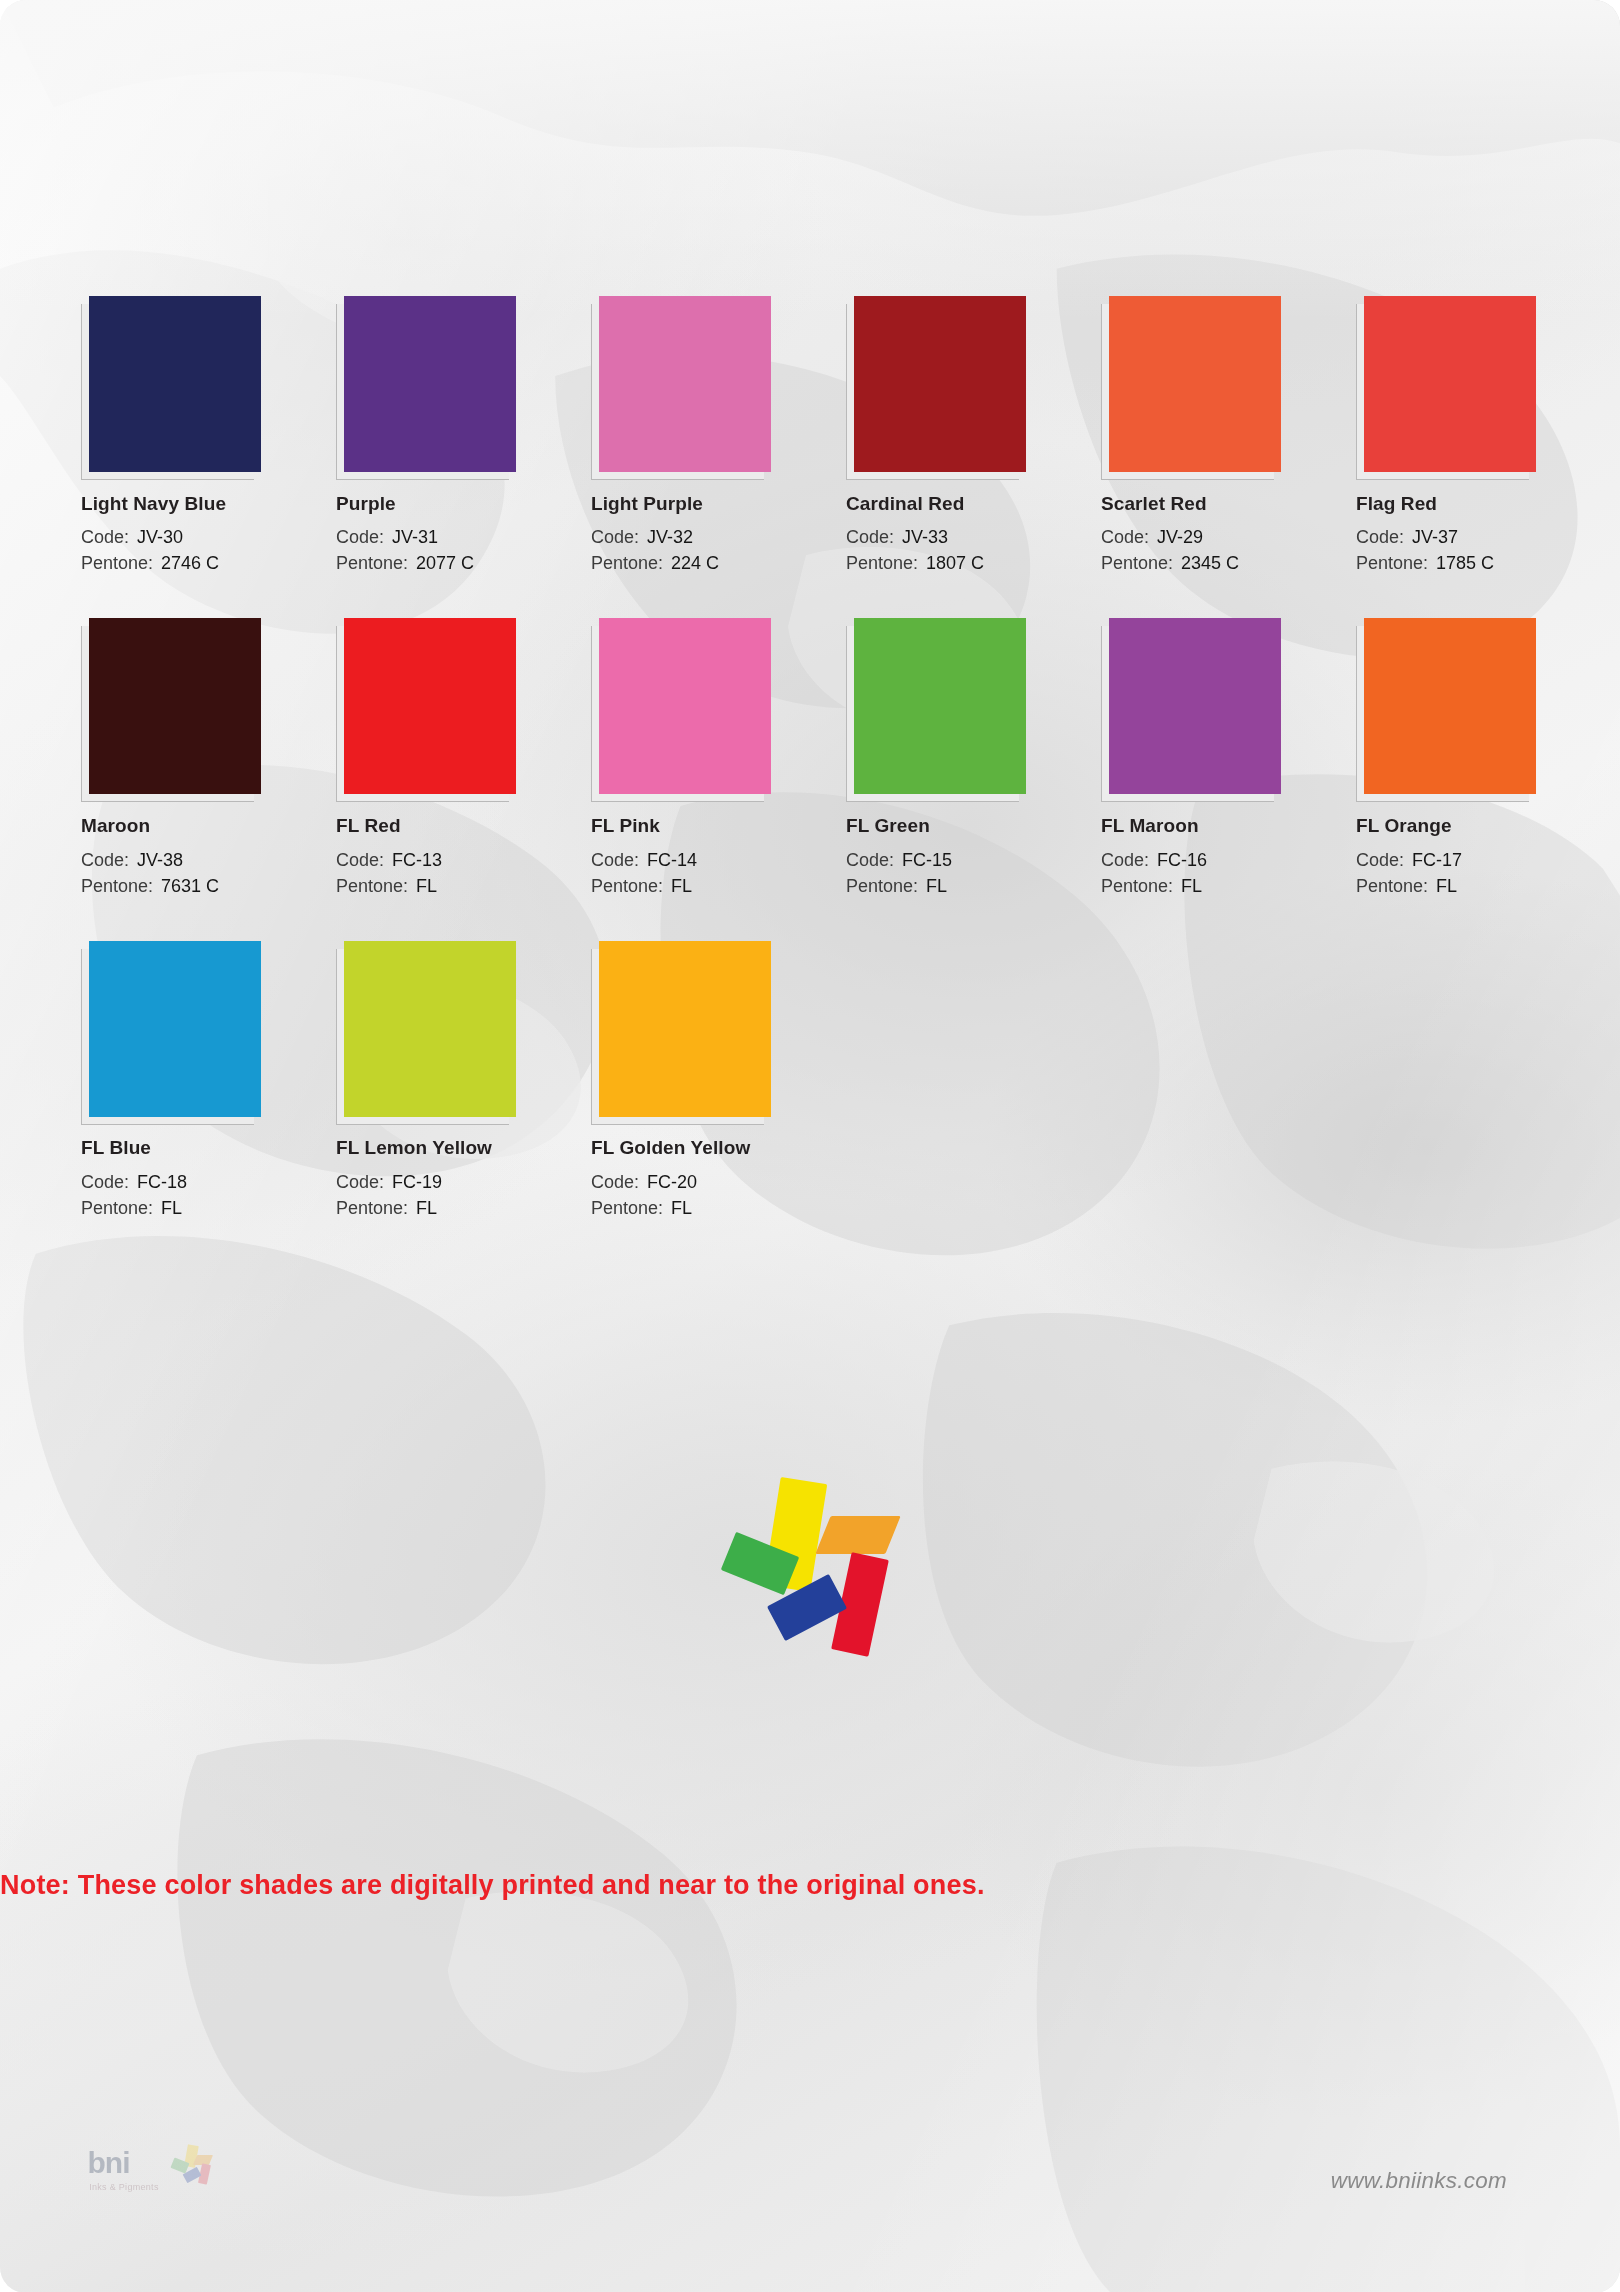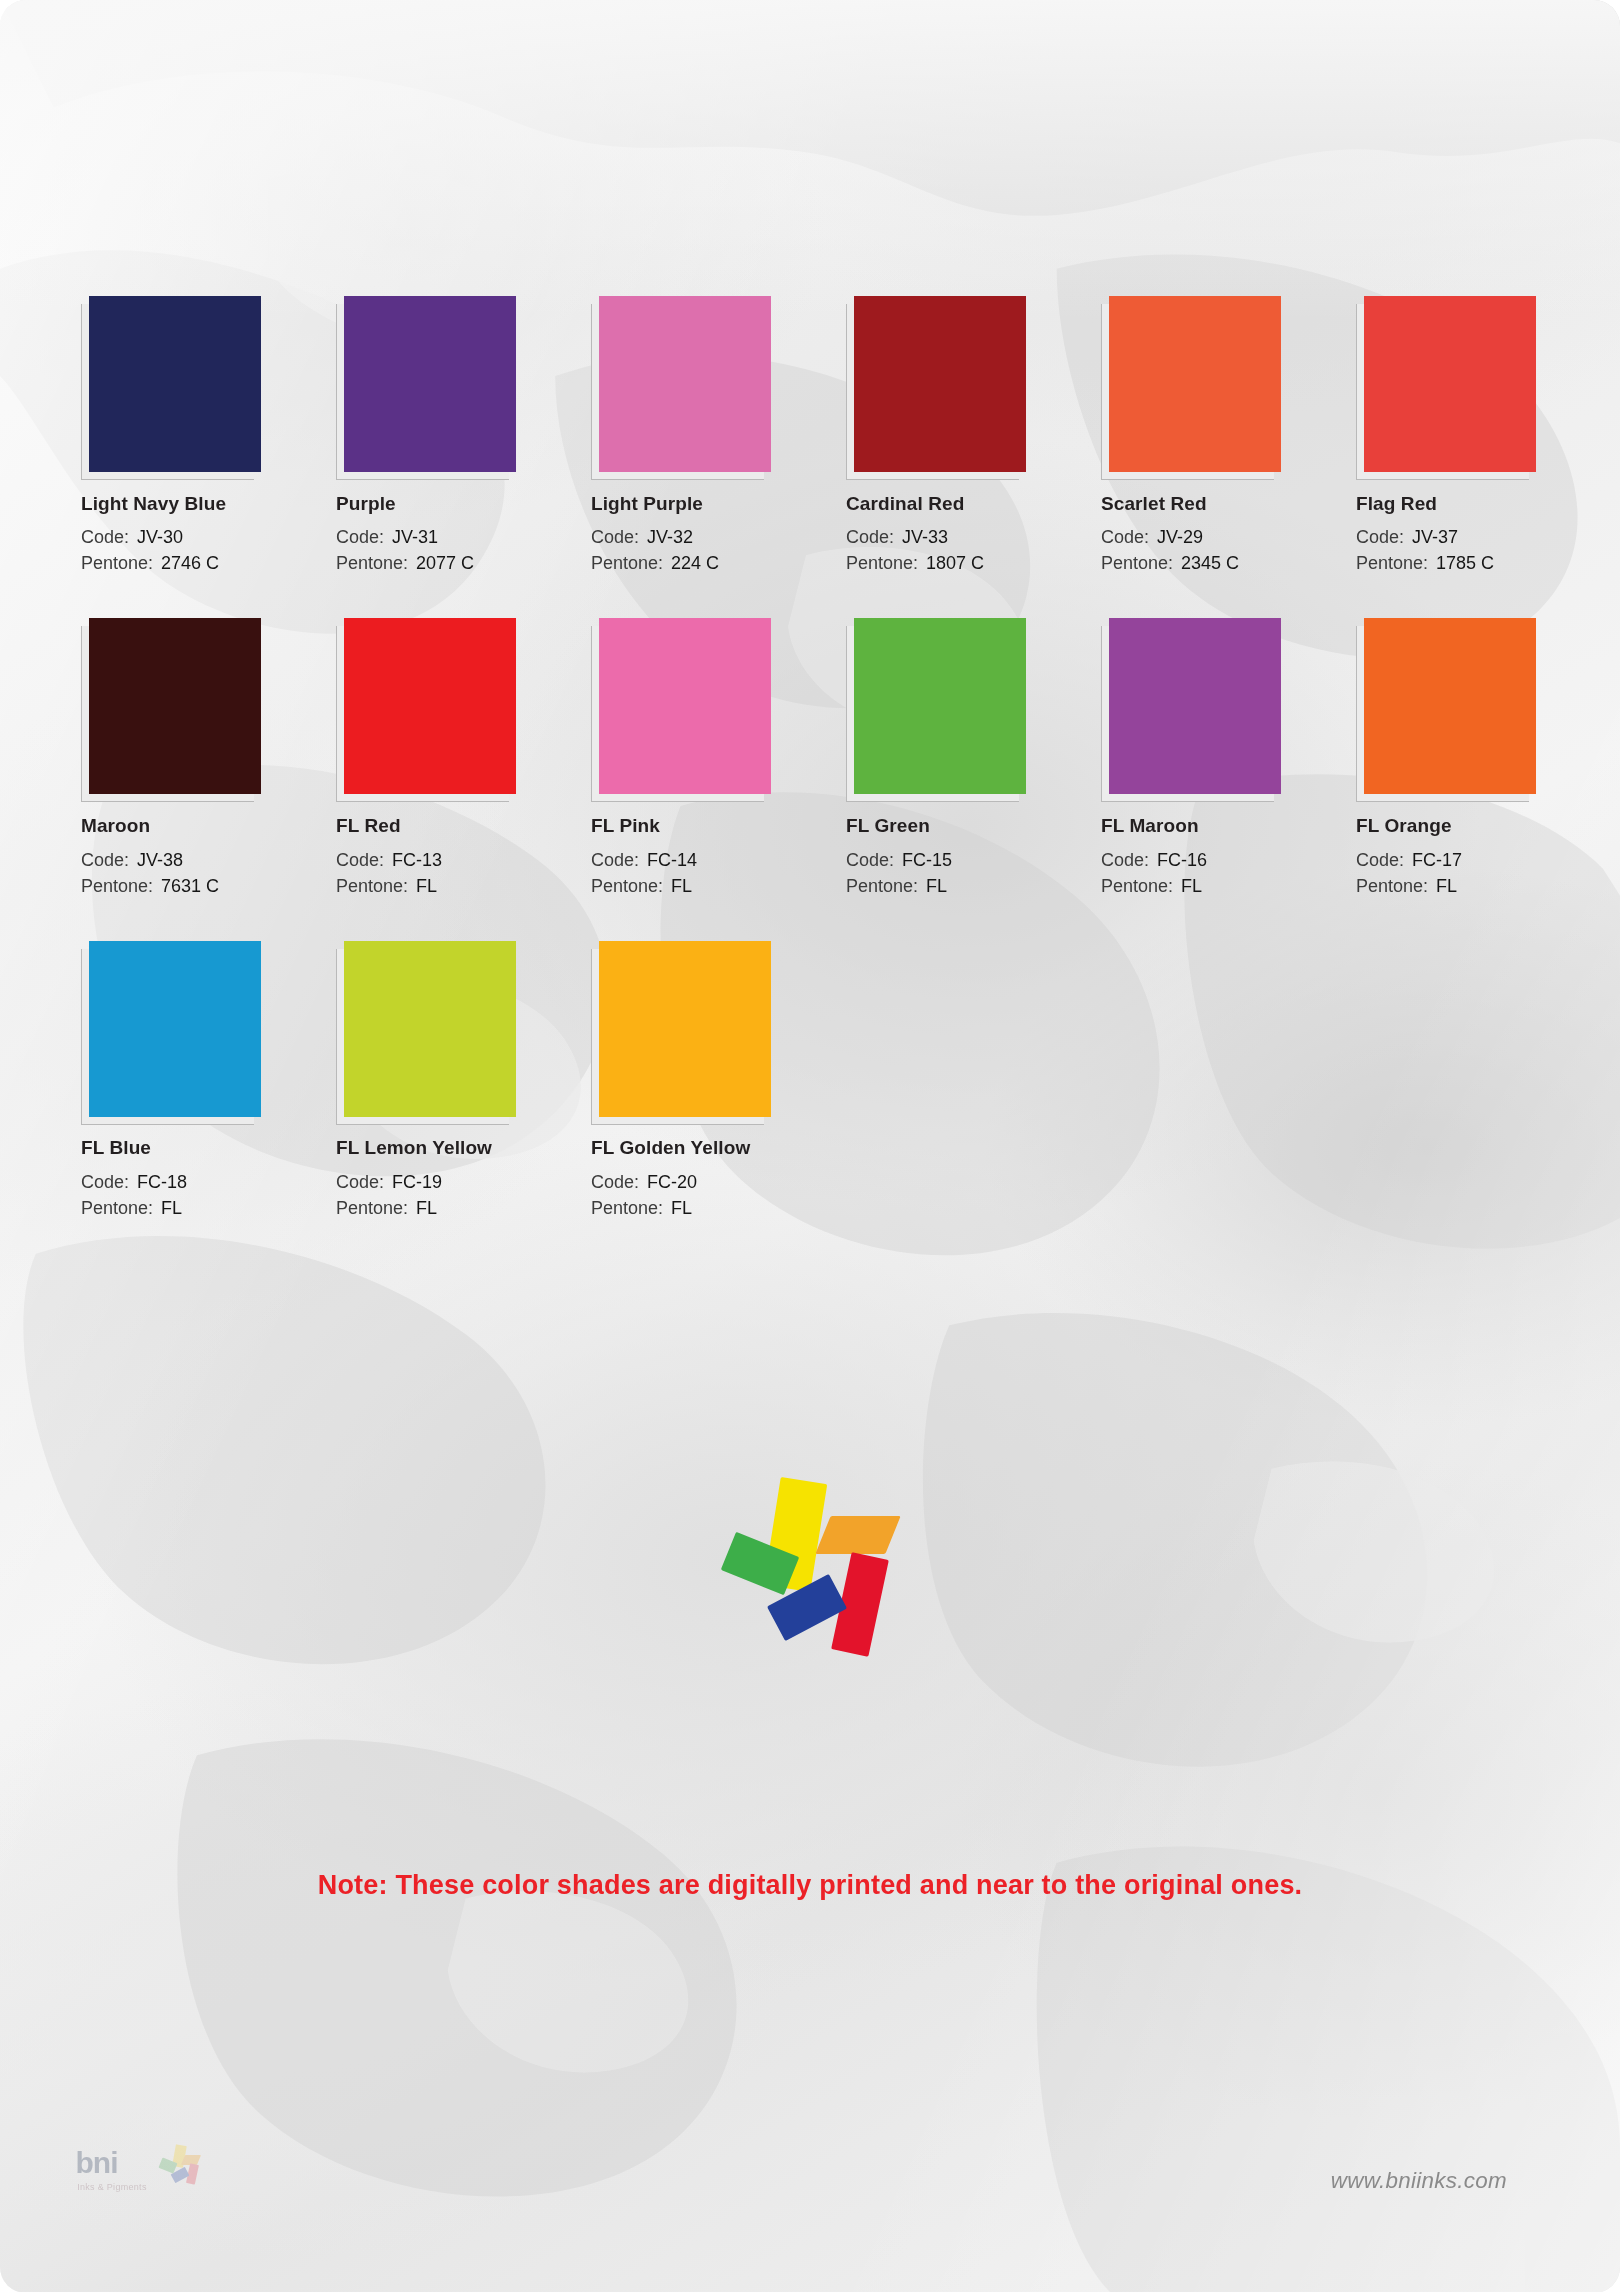--- a/index.html
+++ b/index.html
@@ -124,31 +124,31 @@
   .b-red    { left:133px; top:82px;  width:38px; height:99px; background:#E3132B; transform:rotate(12deg); }
   .b-blue   { left:64px;  top:115px; width:70px; height:39px;  background:#23409A; transform:rotate(-28deg); }
   .b-green  { left:18px;  top:70px;  width:68px; height:41px;  background:#3DAE49; transform:rotate(22deg); }
 
   
   .note {
     position:absolute;
     left:0;
     top:1870px;
     width:1620px;
-    text-align:center;
+    text-align:left;
     font-size:27px;
     font-weight:bold;
     color:#EC2127;
     letter-spacing:0.2px;
   }
 
   
   .logo {
     position:absolute;
-    left:70px;
+    left:82px;
     top:2143px;
     width:143px;
     height:72px;
     opacity:.30;
     text-align:right;
   }
   .logo-text {
     position:absolute;
     left:5.4px;
     top:5.4px;

